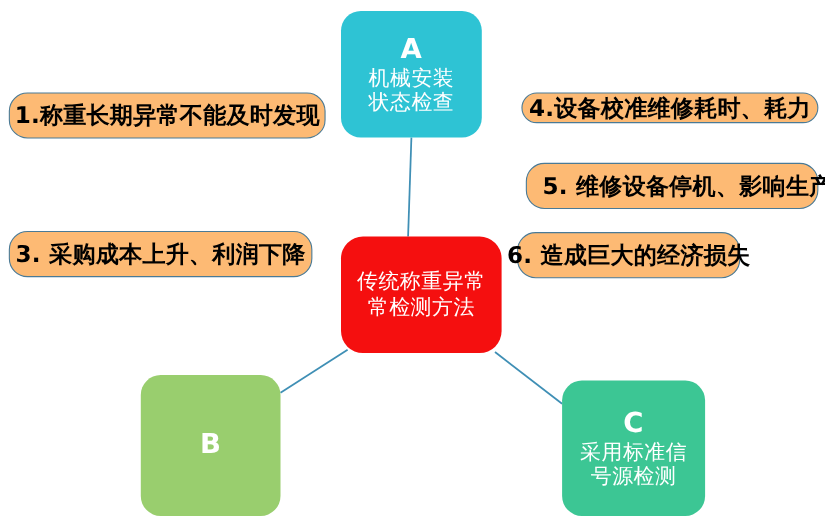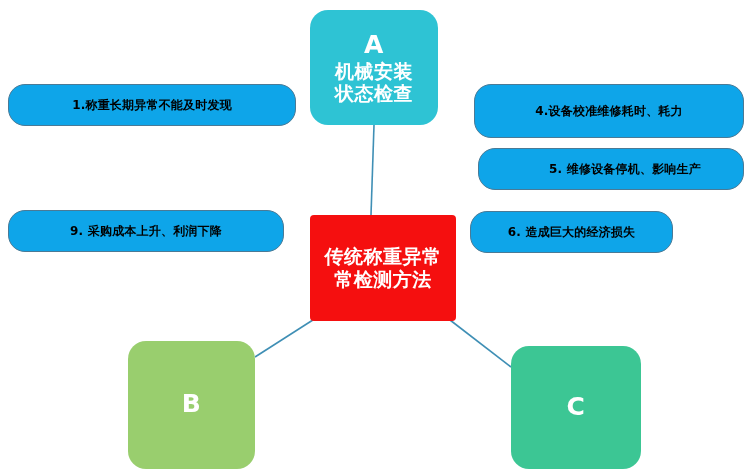--- a/index.html
+++ b/index.html
@@ -42,39 +42,39 @@
     line-height: 1.12;
   }
   .node .node-letter {
     font-size: 25px;
     font-weight: bold;
     letter-spacing: 0.5px;
     margin-bottom: 2px;
   }
   .node .node-label {
     font-size: 19px;
-    font-weight: bold;
+    font-weight: normal;
     white-space: pre-line;
     letter-spacing: 0.5px;
   }
 
   #node-a {
     left: 310px;
     top: 10px;
     width: 128px;
     height: 115px;
     background: #2ec3d4;
   }
   #node-center {
     left: 310px;
     top: 215px;
     width: 146px;
     height: 106px;
     background: #f50f0f;
-    border-radius: 4px;
+    border-radius: 20px;
   }
   #node-center .node-label {
     font-size: 19px;
     line-height: 1.2;
   }
   #node-b {
     left: 128px;
     top: 341px;
     width: 127px;
     height: 128px;
@@ -87,35 +87,35 @@
     height: 123px;
     background: #3cc694;
   }
 
   
   .pill {
     position: absolute;
     box-sizing: border-box;
     border: 1.4px solid #4a7a96;
     border-radius: 17px;
-    background: #0ea5e9;
+    background: #fdba74;
     color: #000000;
-    font-size: 12px;
+    font-size: 21px;
     font-weight: bold;
     display: flex;
     align-items: center;
     justify-content: center;
     letter-spacing: 0.2px;
     white-space: nowrap;
   }
 
   #pill-1 { left: 8px;   top: 84px;  width: 288px; height: 42px; }
   #pill-2 { left: 8px;   top: 148px; width: 268px; height: 42px; }
   #pill-3 { left: 8px;   top: 210px; width: 276px; height: 42px; }
-  #pill-4 { left: 474px; top: 84px;  width: 270px; height: 54px; }
+  #pill-4 { left: 474px; top: 84px;  width: 270px; height: 28px; }
   #pill-5 { left: 478px; top: 148px; width: 266px; height: 42px; padding-left: 28px; }
   #pill-6 { left: 470px; top: 211px; width: 203px; height: 42px; }
 </style>
 </head>
 <body>
 
 <div id="canvas">
 
   <svg id="connectors" viewBox="0 0 750 473" width="750" height="473">
     <line x1="374" y1="125" x2="371" y2="215" stroke="#3f8fb5" stroke-width="1.6"></line>
@@ -133,22 +133,24 @@
     <div class="node-label">传统称重异常
 常检测方法</div>
   </div>
 
   <div class="node" id="node-b">
     <div class="node-letter">B</div>
   </div>
 
   <div class="node" id="node-c">
     <div class="node-letter">C</div>
+    <div class="node-label">采用标准信
+号源检测</div>
   </div>
 
   <div class="pill" id="pill-1">1.称重长期异常不能及时发现</div>
-  <div class="pill" id="pill-3">9. 采购成本上升、利润下降</div>
+  <div class="pill" id="pill-3">3. 采购成本上升、利润下降</div>
 
   <div class="pill" id="pill-4">4.设备校准维修耗时、耗力</div>
   <div class="pill" id="pill-5">5. 维修设备停机、影响生产</div>
   <div class="pill" id="pill-6">6. 造成巨大的经济损失</div>
 
 </div>
 
 </body></html>

